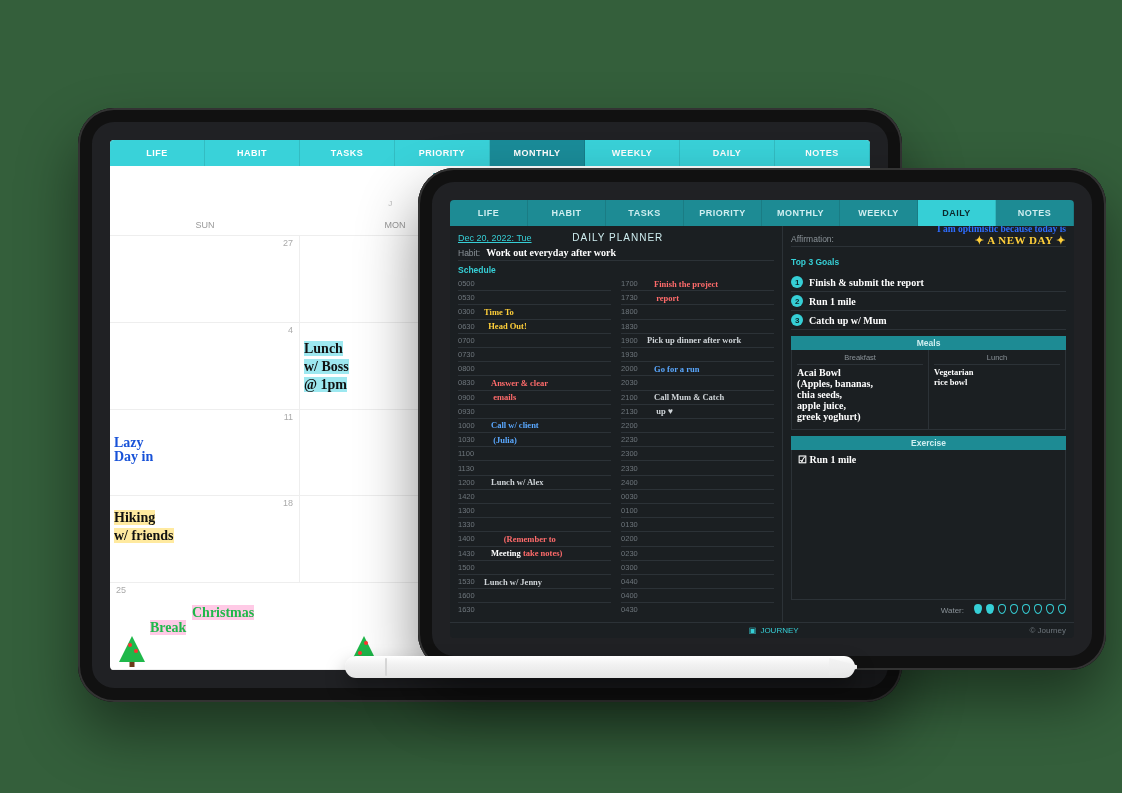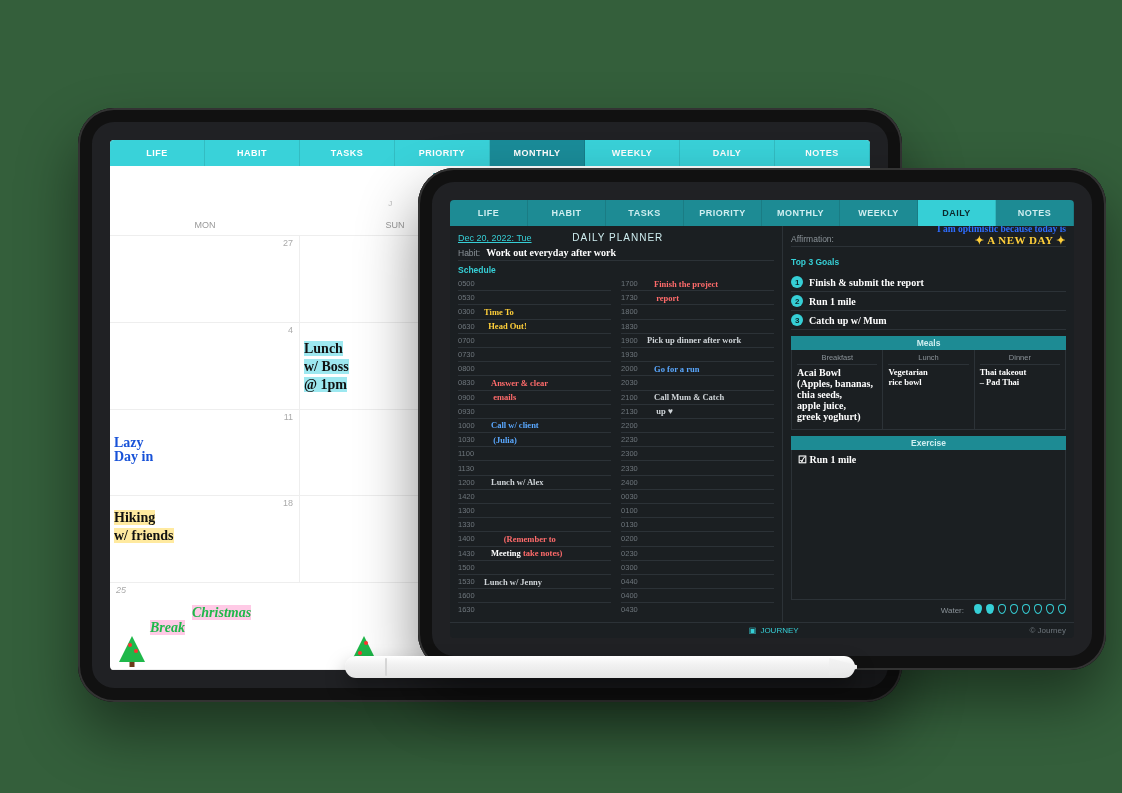--- a/index.html
+++ b/index.html
@@ -131,22 +131,22 @@
         <span>J</span>
         <span>F</span>
         <span>M</span>
         <span>A</span>
         <span>M</span>
         <span>J</span>
         <span>J</span>
       </div>
 
       <div class="cal">
+        <div class="dh">SUN</div>
         <div class="dh">MON</div>
-        <div class="dh">SUN</div>
         <div class="dh">TUE</div>
         <div class="dh">WED</div>
 
         <div class="cell">
             <span class="dnum">27</span>
           </div>
         <div class="cell">
             <span class="dnum">28</span>
           </div>
         <div class="cell">
@@ -208,21 +208,21 @@
           <span class="dnum today">20</span>
           <div style="position:absolute;left:20px;top:6px;" class="hw ink-red">EOY
 Closing
 meeting</div>
           <div style="position:absolute;right:-2px;top:6px;" class="hw ink-red">!!</div>
         </div>
         <div class="cell">
             <span class="dnum">21</span>
           </div>
 
-        <div class="cell" style="grid-column:1/3;font-style:italic;">
+        <div class="cell" style="grid-column:1/3;">
           <span class="dnum" style="left:6px;right:auto">25</span>
           <span class="dnum">26</span>
           <div style="position:absolute;left:40px;top:8px;" class="hw ink-green">
             <span class="hl-pink">Christmas
 Break</span>
           </div>
           <span class="tree" style="position:absolute;left:8px;bottom:2px;">
               <span class="dot" style="top:12px;left:10px"></span>
               <span class="dot" style="top:18px;left:16px"></span>
             </span>
@@ -502,25 +502,20 @@
 (Apples, bananas,
 chia seeds,
 apple juice,
 greek yoghurt)</div>
               </div>
               <div class="meal">
                 <span class="mh">Lunch</span>
                 <div class="hwd" style="font-size:8.5px;white-space:pre-line">Vegetarian
 rice bowl</div>
               </div>
-              <div class="meal">
-                <span class="mh">Dinner</span>
-                <div class="hwd" style="font-size:8.5px;white-space:pre-line">Thai takeout
-– Pad Thai</div>
-              </div>
             </div>
           </div>
 
           <div style="flex:1;display:flex;flex-direction:column">
             <div class="band">Exercise</div>
             <div class="exbox">
               <span class="hwd">☑ Run 1 mile</span>
             </div>
             <div class="water">
               <span>Water:</span>

